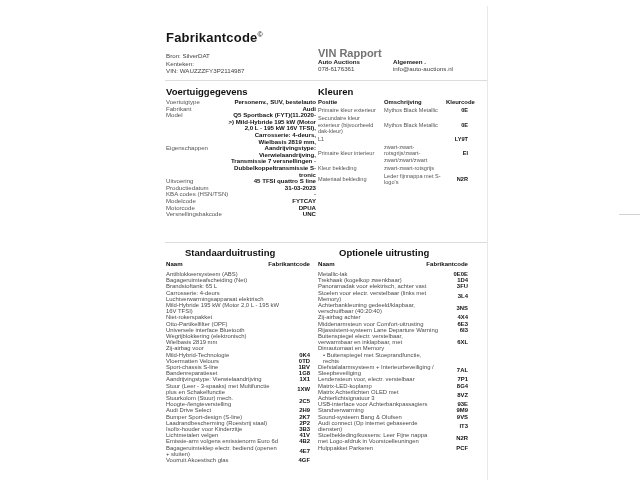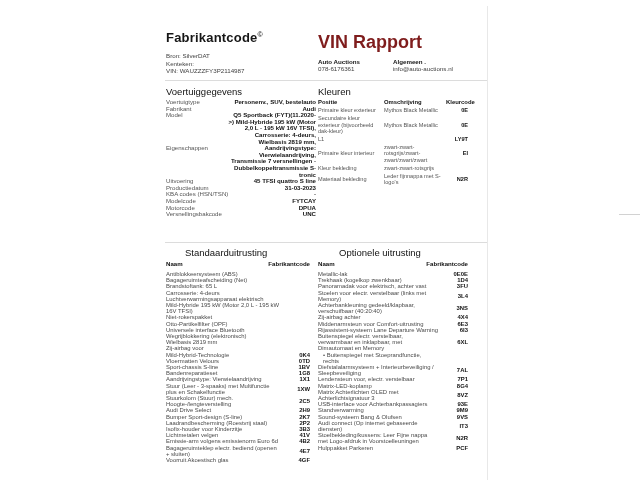--- a/index.html
+++ b/index.html
@@ -10,29 +10,29 @@
   .rule { position:absolute; height:1px; background:#dcdcdc; }
   #rule-top { top:6px; left:10px; width:620px; background:#ececec; }
   #page-edge { position:absolute; left:487px; top:6px; width:1px; height:474px; background:#e8e8e8; }
   #edge-mark { position:absolute; left:619px; top:214px; width:21px; height:1px; background:#d2d2d2; }
 
   
   #brand-block { left:166px; top:30px; }
   .brand { font-size:13px; font-weight:bold; color:#161616; letter-spacing:.2px; }
   .brand sup { font-size:7px; }
   .meta { margin-top:7px; font-size:6.2px; line-height:7.6px; color:#3f3f3f; }
-  #report-title { left:318px; top:32px; font-size:18px; font-weight:bold; color:#7f1d1d; }
+  #report-title { left:318px; top:47px; font-size:11px; font-weight:bold; color:#737373; }
   #contacts { left:318px; top:58px; display:flex; font-size:6.2px; line-height:7.4px; }
   .contact { width:75px; }
   .contact .cname { font-weight:bold; color:#161616; }
 
   #rule-header { top:80px; left:165px; width:322px; }
   #rule-mid    { top:242px; left:165px; width:322px; }
 
-  .section-title { position:absolute; font-size:9.5px; font-weight:normal; color:#111; }
+  .section-title { position:absolute; font-size:9.5px; font-weight:bold; color:#111; }
   #vehicle-title  { left:166px; top:86px; }
   #colors-title   { left:318px; top:86px;text-align:right; }
   #standard-title { left:166px; top:247px;margin-left:19px; }
   #optional-title { left:318px; top:247px;margin-left:21px; }
 
   
   #vehicle-rows { left:166px; top:99px; width:150px; }
   .vrow { display:flex; align-items:flex-start; }
   .vlabel { font-size:6.1px; line-height:6.6px; color:#555; white-space:nowrap; }
   .vvalue { margin-left:auto; max-width:88px; text-align:right; font-size:6.1px;

